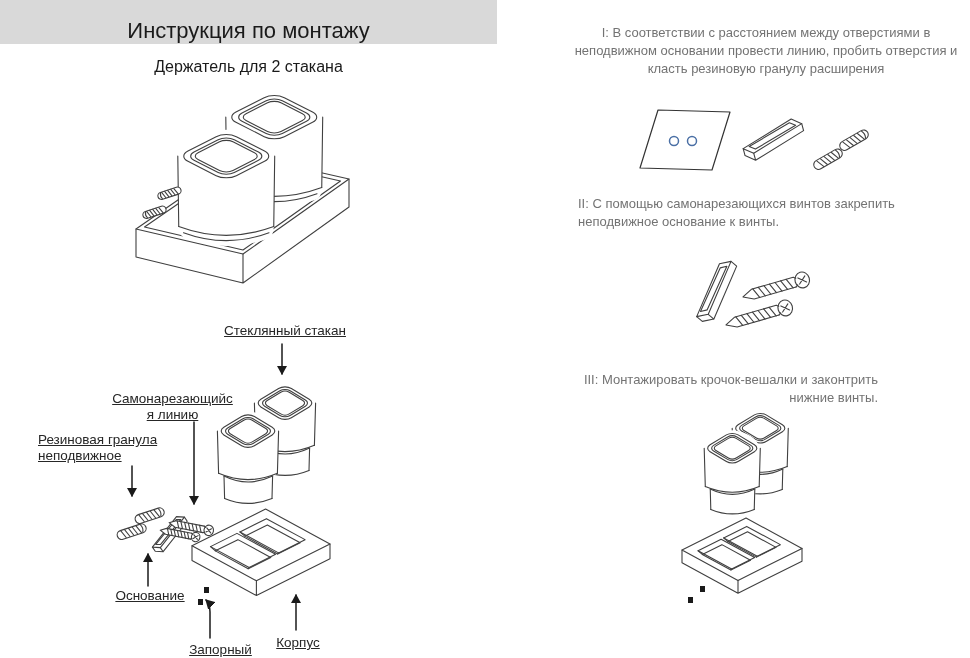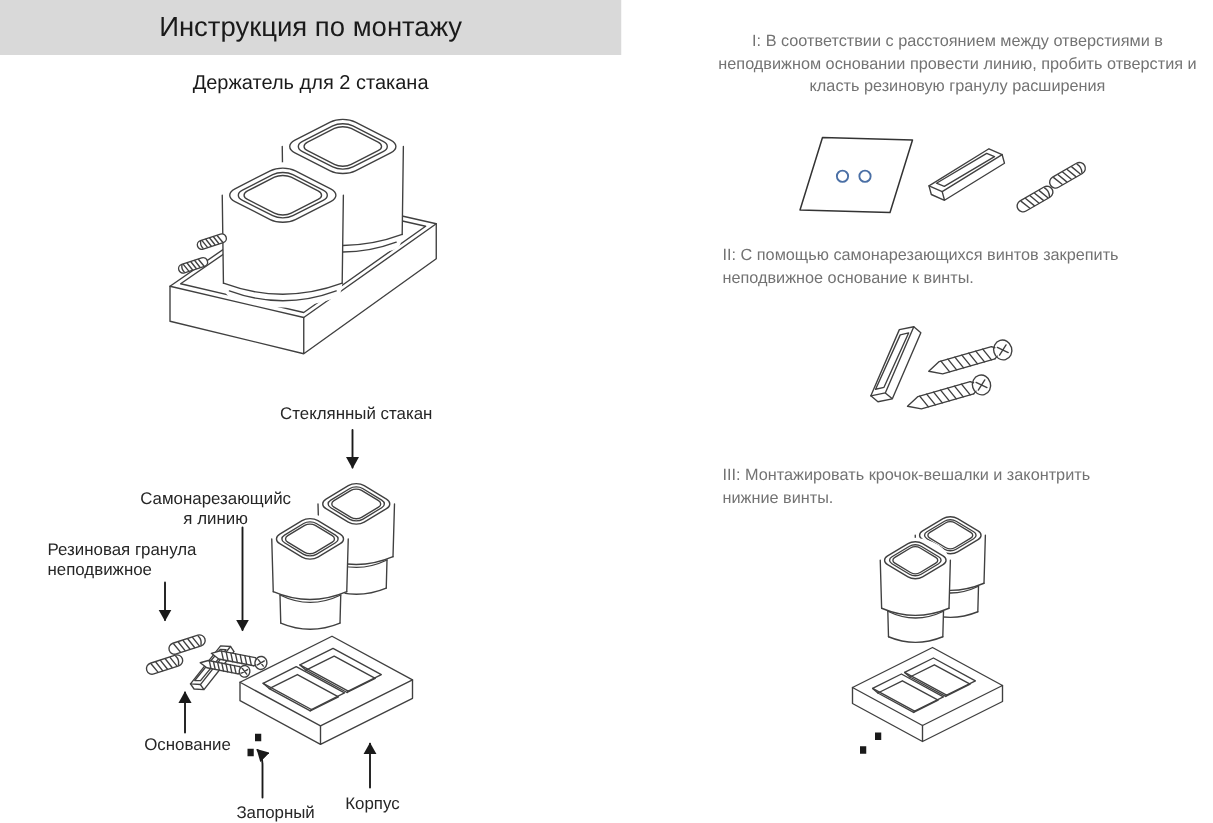--- a/index.html
+++ b/index.html
@@ -1,25 +1,25 @@
 <!DOCTYPE html>
 <html><head>
 <meta charset="utf-8">
 <style>
   html,body{margin:0;padding:0;background:#fff;}
   .page{position:relative;width:970px;height:658px;background:#ffffff;overflow:hidden;
         font-family:"Liberation Sans",sans-serif;color:#262626;}
   .titlebar{position:absolute;left:0;top:0;width:497px;height:44px;background:#d9d9d9;
-        display:flex;align-items:center;justify-content:center;font-size:22px;color:#1a1a1a;}
+        display:flex;align-items:flex-end;justify-content:center;font-size:22px;color:#1a1a1a;}
   .subtitle{position:absolute;left:0;top:58px;width:497px;text-align:center;font-size:16px;color:#1a1a1a;}
   .step{position:absolute;font-size:13px;line-height:1.38;color:#737373;}
   .step1{left:566px;top:24px;width:400px;text-align:center;}
   .step2{left:578px;top:195px;width:330px;text-align:left;}
-  .step3{left:578px;top:371px;width:300px;text-align:left;}
-  .lbl{position:absolute;font-size:13.5px;line-height:1.15;color:#262626;}
+  .step3{left:578px;top:371px;width:300px;text-align:right;}
+  .lbl{position:absolute;font-size:13.5px;line-height:1.15;color:#262626;text-decoration:underline;}
   .lbl.center{text-align:center;}
   svg.overlay{position:absolute;left:0;top:0;width:970px;height:658px;}
   .ln{fill:none;stroke:#404040;stroke-width:1.1;stroke-linecap:round;stroke-linejoin:round;vector-effect:non-scaling-stroke;}
   .fw{fill:#ffffff;stroke:none;}
   .wb{fill:#ffffff;stroke:#404040;stroke-width:1.1;vector-effect:non-scaling-stroke;}
   .arrow{fill:none;stroke:#1a1a1a;stroke-width:1.5;stroke-linecap:round;}
   .hole{fill:none;stroke:#4a6fa5;stroke-width:1.5;}
   .blk{fill:#1a1a1a;stroke:none;}
   .plate{fill:#ffffff;stroke:#333333;stroke-width:1.2;stroke-linejoin:round;}
 </style>

